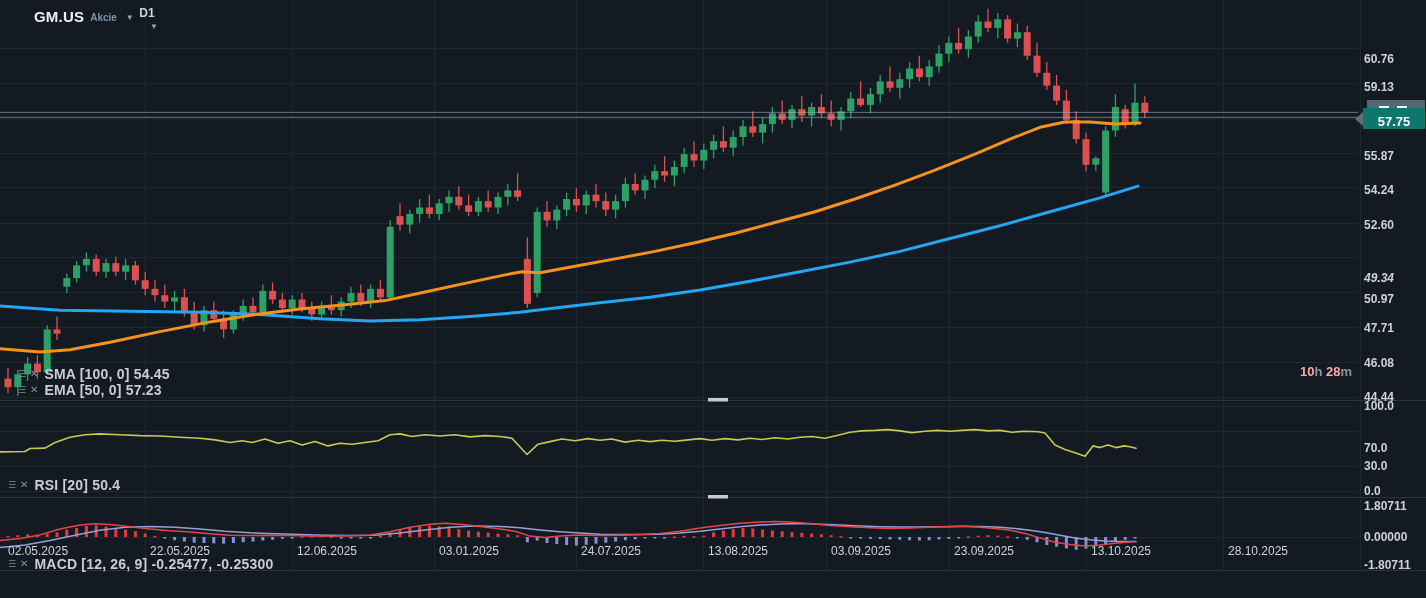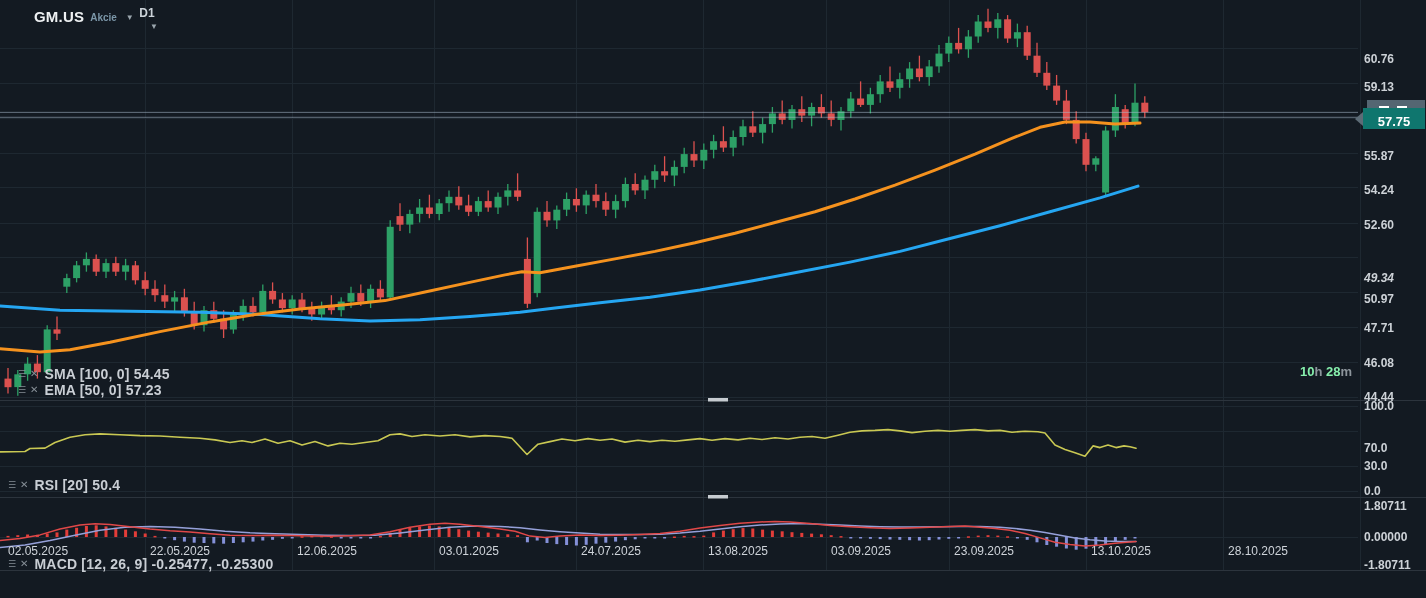--- a/index.html
+++ b/index.html
@@ -29,21 +29,21 @@
   
   #price-tag-hidden{position:absolute;right:1px;top:100px;width:58px;height:9px;background:#546672;z-index:14;}
   #price-tag-hidden:before{content:"";position:absolute;left:12px;bottom:1px;width:10px;height:2.5px;background:#fff;}
   #price-tag-hidden:after{content:"";position:absolute;left:30px;bottom:1px;width:10px;height:2.5px;background:#fff;}
   #price-tag{position:absolute;right:1px;top:108px;width:62px;height:21px;background:#0f766e;z-index:15;
              display:flex;align-items:flex-end;justify-content:center;font-size:13px;font-weight:700;color:#ffffff;}
   #price-tag:before{content:"";position:absolute;left:-8px;top:50%;transform:translateY(-50%);
              border-top:7px solid transparent;border-bottom:7px solid transparent;border-right:8px solid #5d6c77;}
   
   #countdown{position:absolute;right:74px;top:364px;font-size:13px;font-weight:700;z-index:20;white-space:nowrap;}
-  #countdown .num{color:#86efac;}
+  #countdown .num{color:#fca5a5;}
   #countdown .unit{color:#8d959c;}
 </style>
 </head>
 <body>
 
 <div id="app">
 
   <svg id="chart-svg" width="1426" height="598">
       <line x1="145.5" y1="0" x2="145.5" y2="570" stroke="#1e2831" stroke-width="1" shape-rendering="crispEdges"></line>
       <line x1="292.5" y1="0" x2="292.5" y2="570" stroke="#1e2831" stroke-width="1" shape-rendering="crispEdges"></line>

